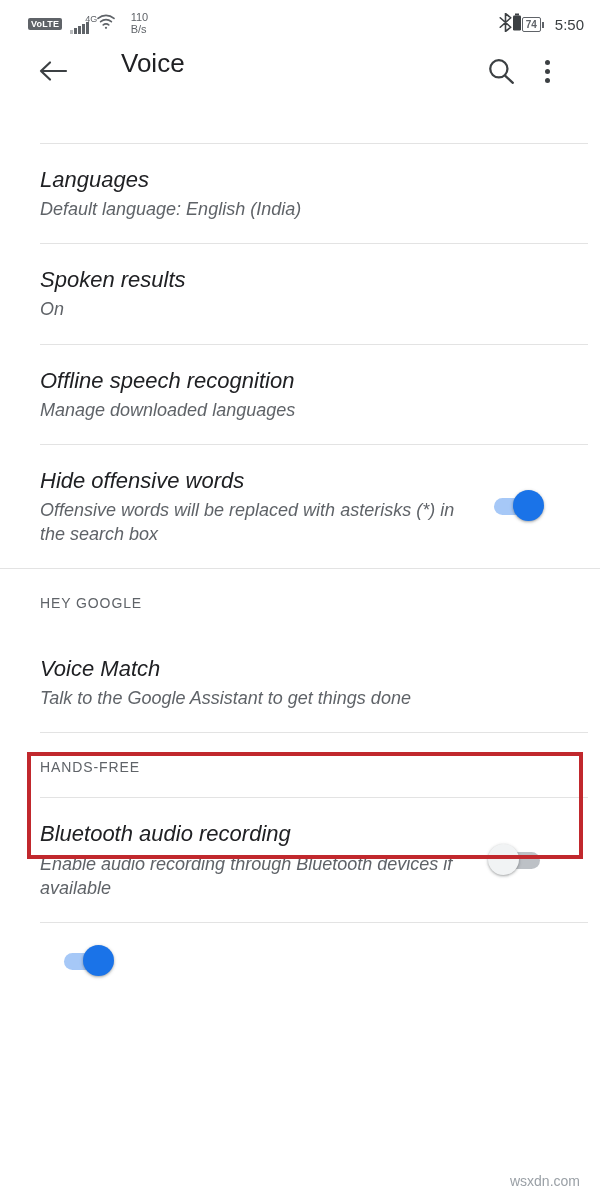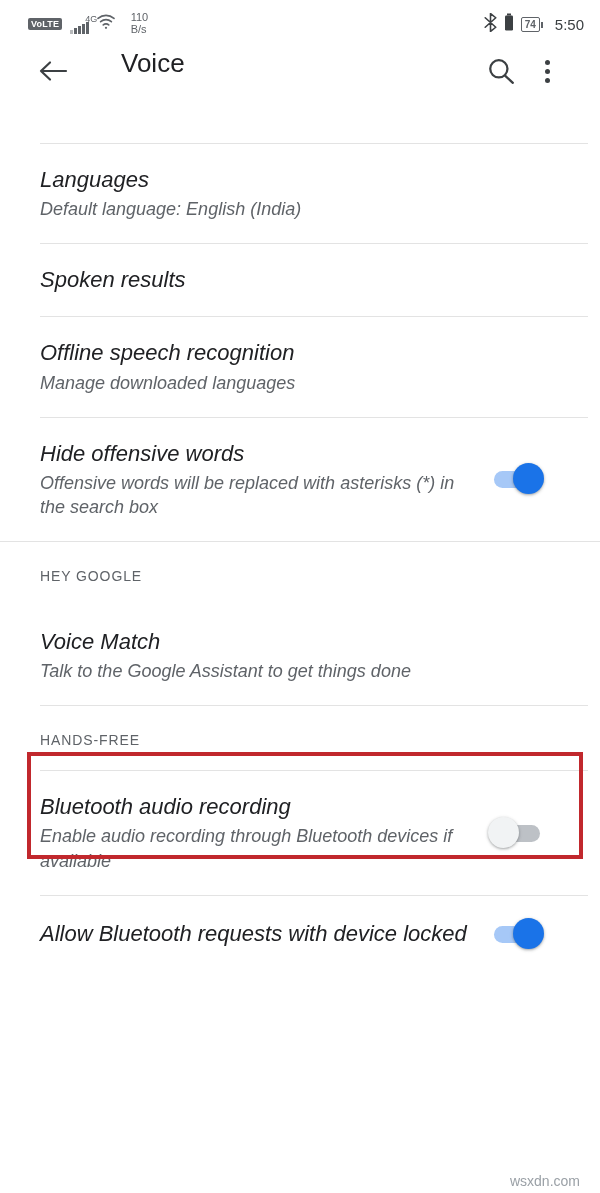--- a/index.html
+++ b/index.html
@@ -28,21 +28,21 @@
   }
   .sb-left {
     display: flex;
     align-items: center;
     gap: 7px;
     flex: 1;
   }
   .sb-right {
     display: flex;
     align-items: center;
-    gap: 7px;
+    gap: 0;
   }
   .volte {
     background: #5f6368;
     color: #ffffff;
     font-size: 9px;
     font-weight: bold;
     letter-spacing: 0.2px;
     padding: 2px 3px 1px 3px;
     border-radius: 2px;
     line-height: 1;
@@ -100,21 +100,21 @@
     position: absolute;
     right: -4px;
     top: 4px;
     width: 2px;
     height: 6px;
     background: #5f6368;
   }
   .clock {
     font-size: 15px;
     color: #3c4043;
-    margin-left: 8px;
+    margin-left: 14px;
     text-align: right;
   }
 
   
   .appbar {
     height: 95px;
     display: flex;
     padding: 0 30px 0 30px;
     box-sizing: border-box;
   }
@@ -307,20 +307,21 @@
     <div class="row-text">
       <div class="row-title">Languages</div>
       <div class="row-sub">Default language: English (India)</div>
     </div>
   </div>
   <div class="divider-inset"></div>
 
   <div class="row">
     <div class="row-text">
       <div class="row-title">Spoken results</div>
+      <div class="row-sub">On</div>
     </div>
   </div>
   <div class="divider-inset"></div>
 
   <div class="row">
     <div class="row-text">
       <div class="row-title">Offline speech recognition</div>
       <div class="row-sub">Manage downloaded languages</div>
     </div>
   </div>
@@ -358,23 +359,20 @@
       <div class="row-sub">Enable audio recording through Bluetooth devices if available</div>
     </div>
     <div class="switch off">
       <span class="track"></span>
       <span class="thumb"></span>
     </div>
   </div>
   <div class="divider-inset"></div>
 
   <div class="row">
-    <div class="row-text">
-      <div class="row-title">Allow Bluetooth requests with device locked</div>
-    </div>
     <div class="switch on">
       <span class="track"></span>
       <span class="thumb"></span>
     </div>
   </div>
 
 </div>
 
 <div class="highlight" style="border-color: rgb(193, 40, 45);"></div>
 

